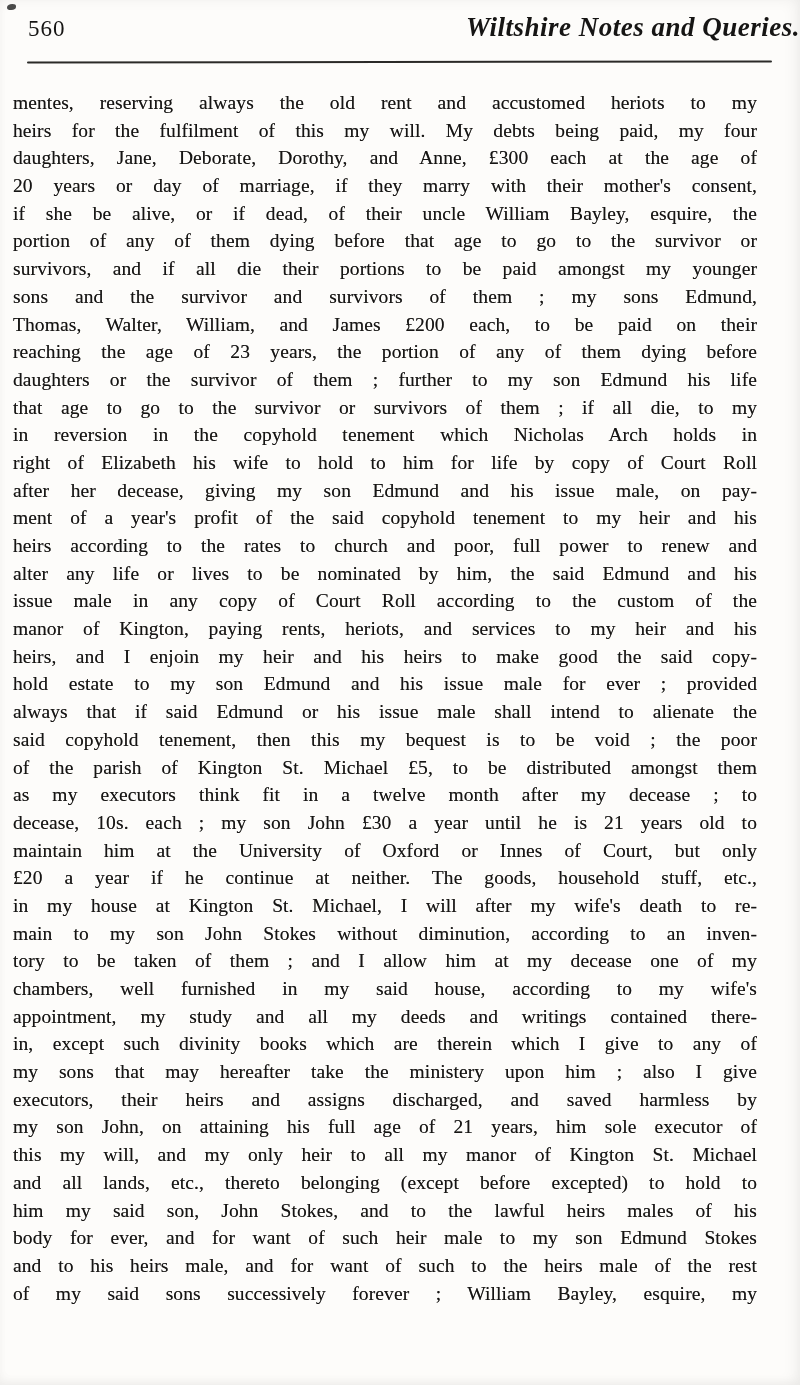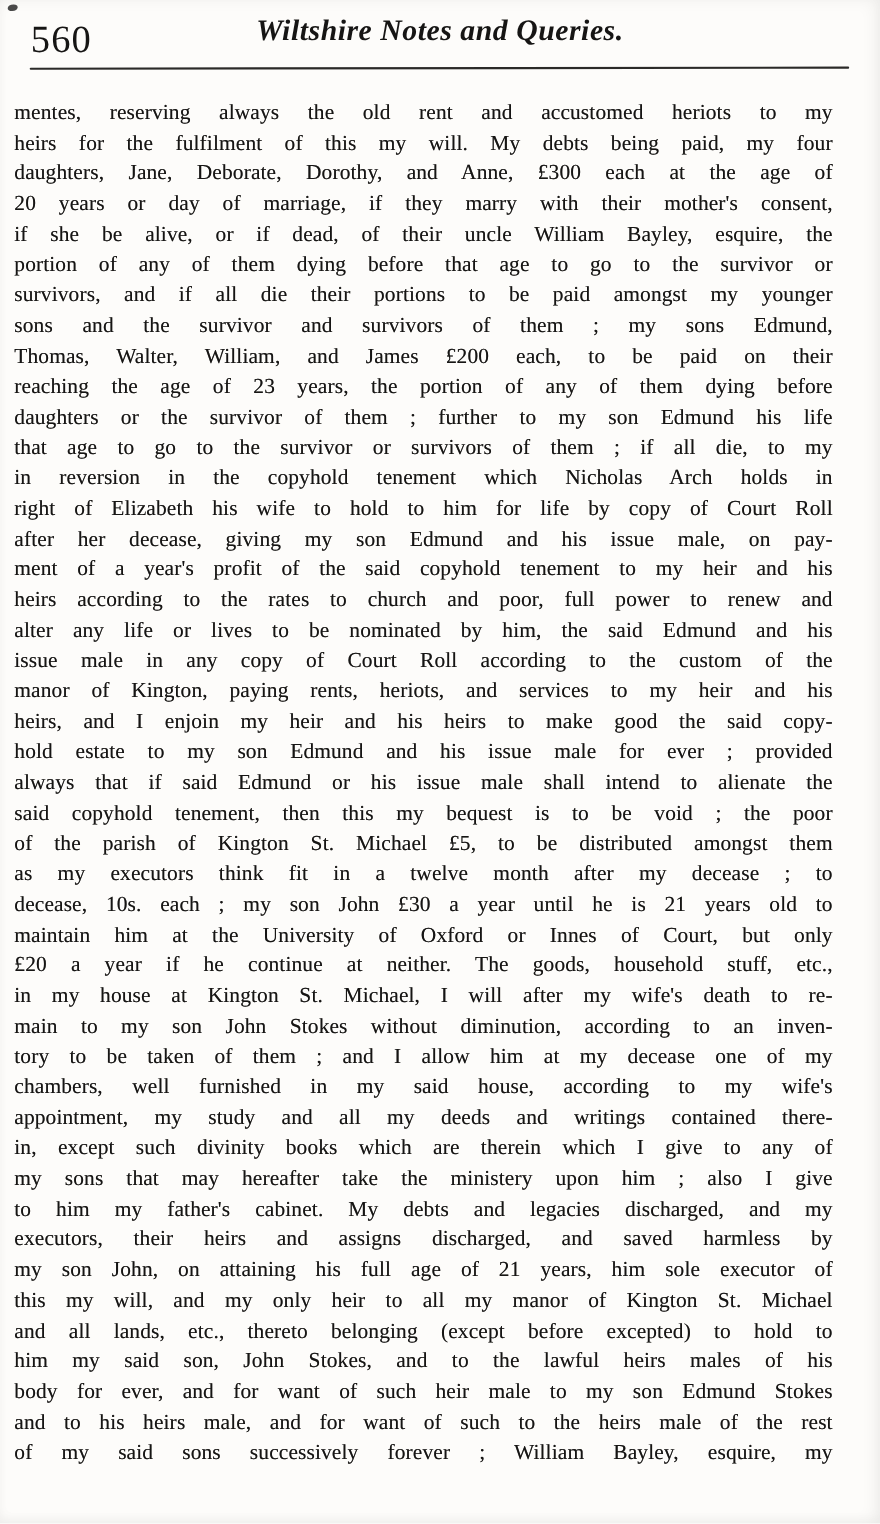--- a/index.html
+++ b/index.html
@@ -30,30 +30,30 @@
   }
   .header {
     position: relative;
     height: 48px;
     padding-top: 14px;
   }
   .page-number {
     position: absolute;
     left: 28px;
     top: 16px;
-    font-size: 35px;
+    font-size: 23px;
     letter-spacing: 1px;
     font-variant-numeric: oldstyle-nums;
   }
   .running-title {
     position: absolute;
     left: 0;
     right: 0;
     top: 12px;
-    text-align: center;
+    text-align: right;
     font-size: 27px;
     font-style: italic;
     font-weight: 700;
     letter-spacing: 0.5px;
   }
   .header-rule {
     position: absolute;
     left: 27px;
     top: 61px;
     width: 745px;
@@ -122,21 +122,20 @@
     <div class="text-line">decease, 10s. each ; my son John £30 a year until he is 21 years old to</div>
     <div class="text-line">maintain him at the University of Oxford or Innes of Court, but only</div>
     <div class="text-line">£20 a year if he continue at neither.  The goods, household stuff, etc.,</div>
     <div class="text-line">in my house at Kington St. Michael, I will after my wife's death to re-</div>
     <div class="text-line">main to my son John Stokes without diminution, according to an inven-</div>
     <div class="text-line">tory to be taken of them ; and I allow him at my decease one of my</div>
     <div class="text-line">chambers, well furnished in my said house, according to my wife's</div>
     <div class="text-line">appointment, my study and all my deeds and writings contained there-</div>
     <div class="text-line">in, except such divinity books which are therein which I give to any of</div>
     <div class="text-line">my sons that may hereafter take the ministery upon him ; also I give</div>
-    <div class="text-line">to him my father's cabinet.  My debts and legacies discharged, and my</div>
     <div class="text-line">executors, their heirs and assigns discharged, and saved harmless by</div>
     <div class="text-line">my son John, on attaining his full age of 21 years, him sole executor of</div>
     <div class="text-line">this my will, and my only heir to all my manor of Kington St. Michael</div>
     <div class="text-line">and all lands, etc., thereto belonging (except before excepted) to hold to</div>
     <div class="text-line">him my said son, John Stokes, and to the lawful heirs males of his</div>
     <div class="text-line">body for ever, and for want of such heir male to my son Edmund Stokes</div>
     <div class="text-line">and to his heirs male, and for want of such to the heirs male of the rest</div>
     <div class="text-line">of my said sons successively forever ; William Bayley, esquire, my</div>
   </div>
 </div>

